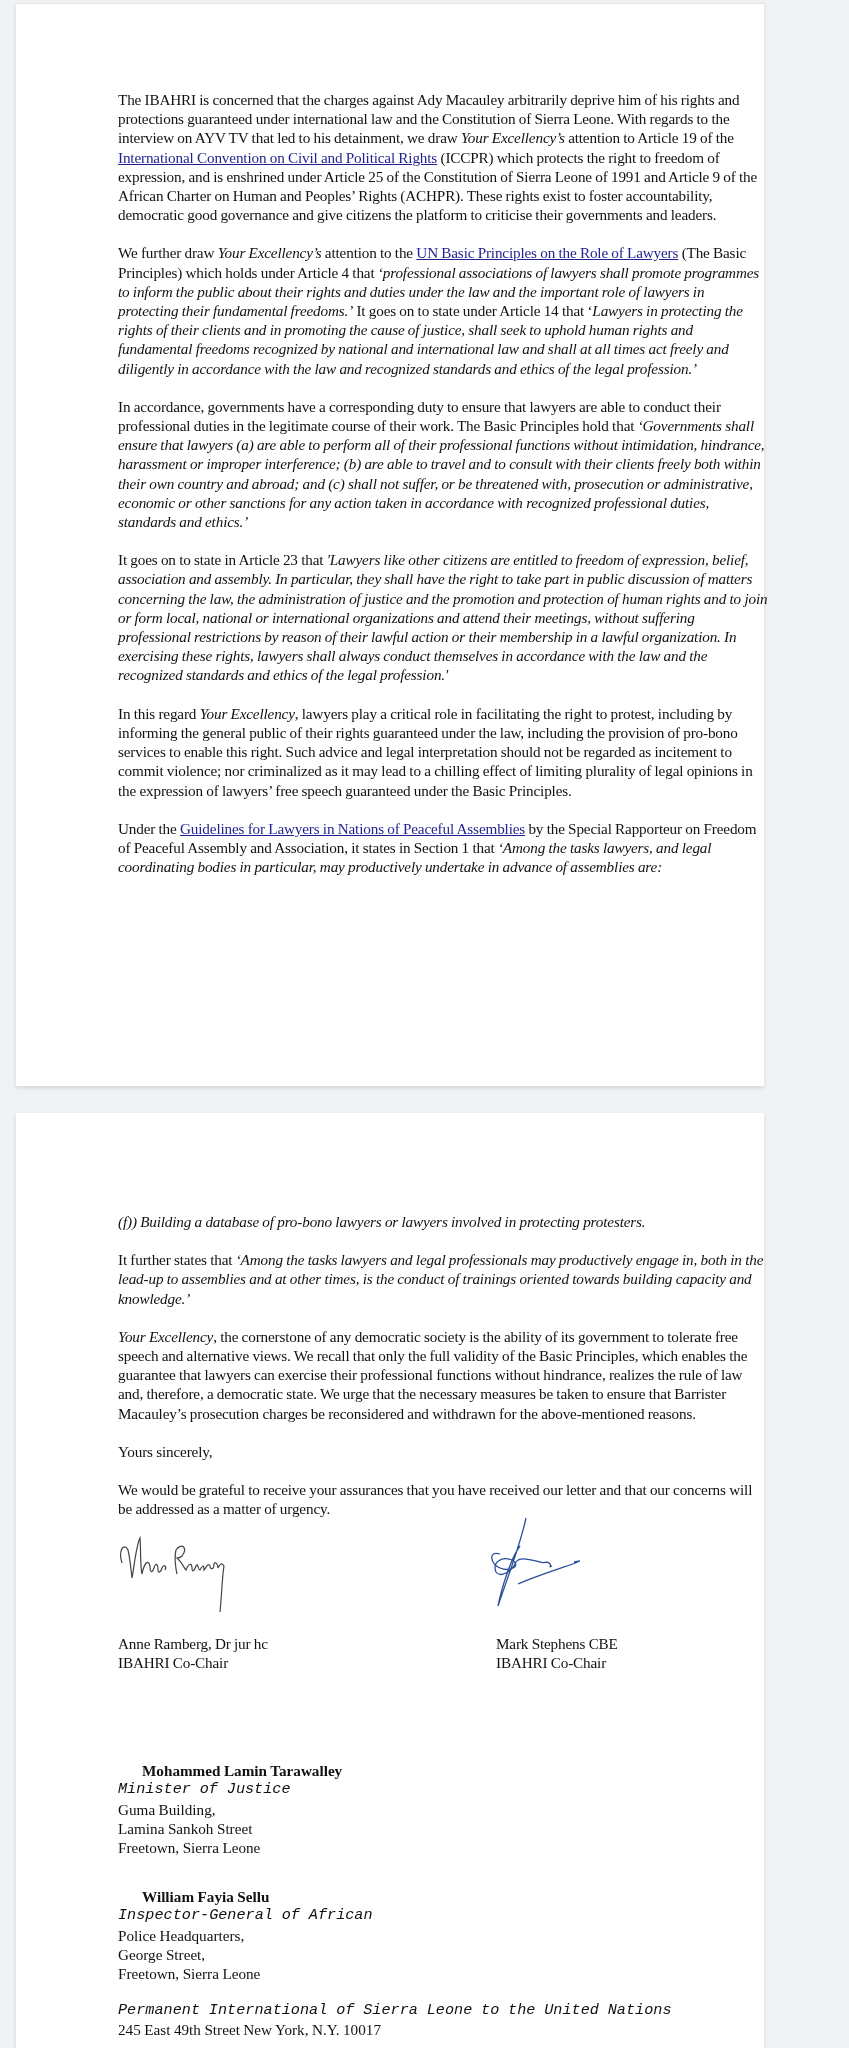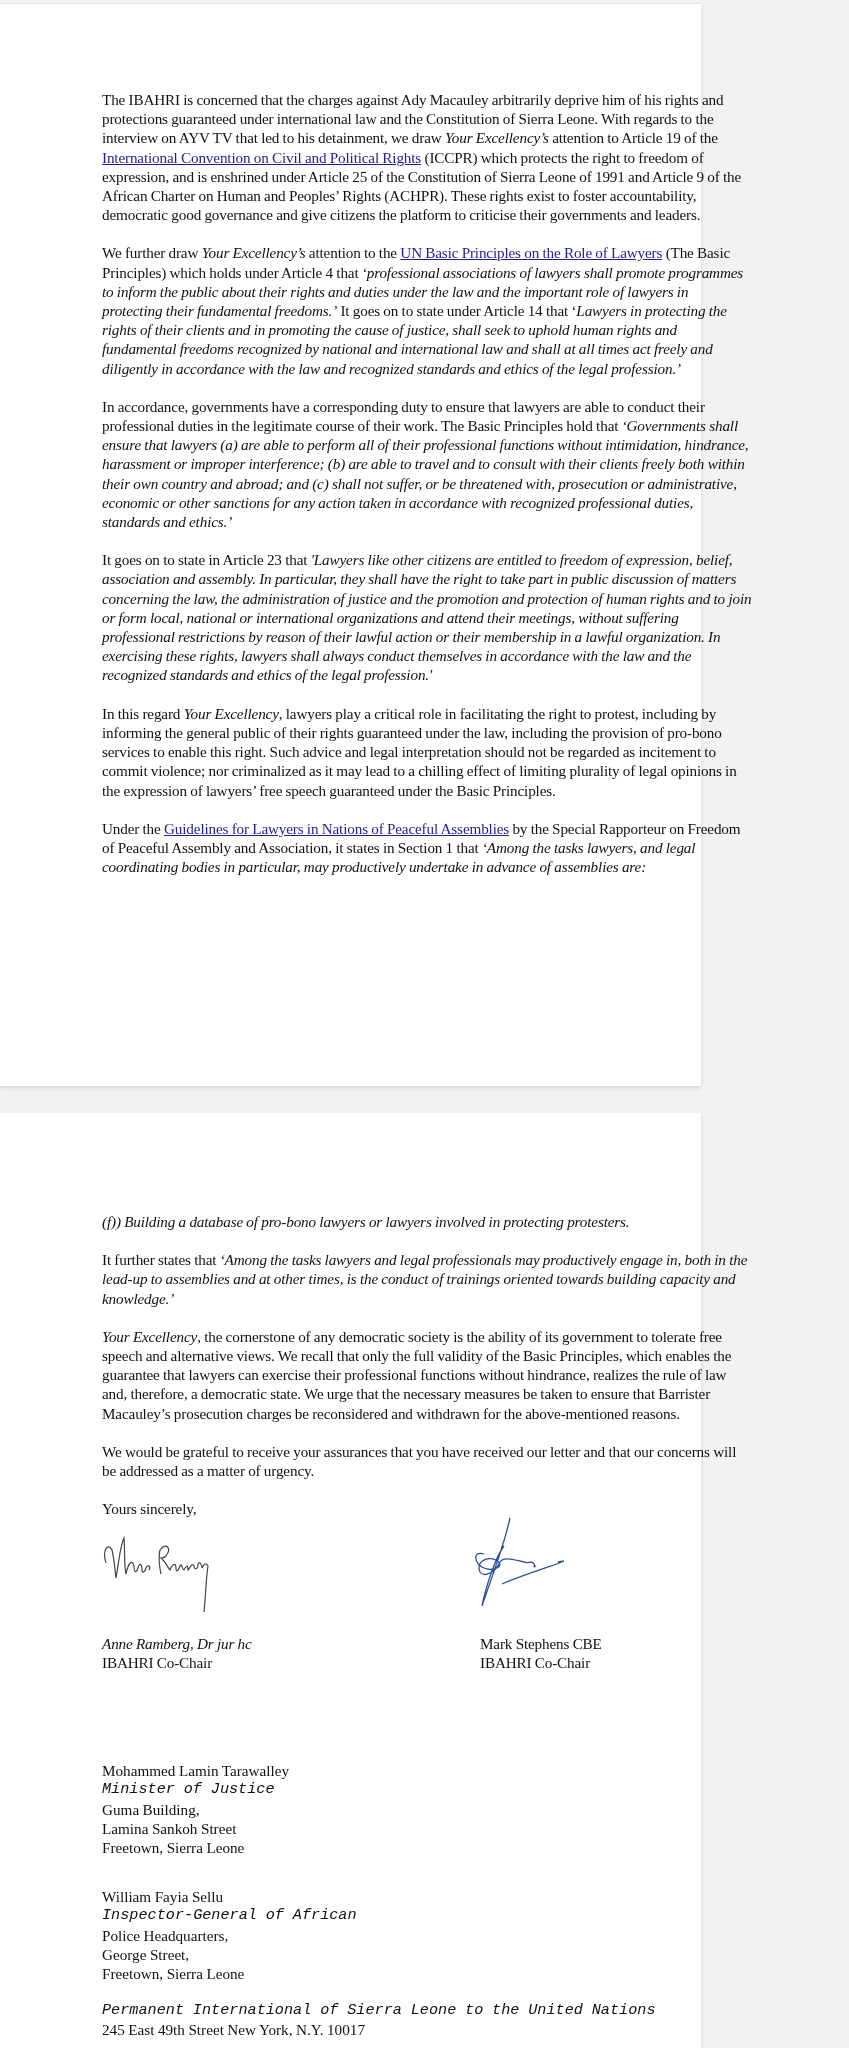--- a/index.html
+++ b/index.html
@@ -1,30 +1,30 @@
 <!DOCTYPE html>
 <html><head>
 <meta charset="utf-8">
 <style>
   html, body { margin:0; padding:0; }
   body { width:849px; height:2048px; overflow:hidden; background:#f1f2f4; position:relative; font-family:"Liberation Serif", serif; color:#111; }
-  .page { position:absolute; left:0; width:691px; background:#fff; box-shadow:0 2px 4px rgba(0,0,0,0.12);padding-left:10px; }
+  .page { position:absolute; left:16px; width:748px; background:#fff; box-shadow:0 2px 4px rgba(0,0,0,0.12); }
   #page1 { top:3px; height:1082px; border-top:1px solid #e3e4e6; }
   #page2 { top:1113px; height:935px; }
   .content { position:absolute; left:102px; width:650px; }
   p { margin:0; font-size:15.2px; line-height:19.2px; letter-spacing:-0.15px; word-spacing:-0.3px; }
   .para { margin-bottom:19px; }
   em, i { font-style:italic; }
   a { color:#1f1f8f; text-decoration:underline; }
   .sigrow { position:absolute; left:102px; width:650px; }
   .sigcol { position:absolute; top:0; }
   .sigcol p { font-size:15.2px; line-height:19px; }
   .addr { position:absolute; left:102px; }
   .addr p { font-size:15.2px; line-height:19.3px; letter-spacing:0; }
-  .addr .name { font-weight:normal; }
+  .addr .name { font-weight:bold;margin-left:24px; }
   .addr .role { font-style:italic;font-family:Liberation Mono, monospace; }
 </style>
 </head>
 <body>
 
 <div class="page" id="page1">
   <div class="content" id="p1content" style="top:86px;">
       <p class="para"><span>The IBAHRI is concerned that the charges against Ady Macauley arbitrarily deprive him of his rights and protections guaranteed under international law and the Constitution of Sierra Leone. With regards to the interview on AYV TV that led to his detainment, we draw </span><em>Your Excellency’s</em><span> attention to Article 19 of the </span><a href="#">International Convention on Civil and Political Rights</a><span> (ICCPR) which protects the right to freedom of expression, and is enshrined under Article 25 of the Constitution of Sierra Leone of 1991 and Article 9 of the African Charter on Human and Peoples’ Rights (ACHPR). These rights exist to foster accountability, democratic good governance and give citizens the platform to criticise their governments and leaders.</span></p>
       <p class="para"><span>We further draw </span><em>Your Excellency’s</em><span> attention to the </span><a href="#">UN Basic Principles on the Role of Lawyers</a><span> (The Basic Principles) which holds under Article 4 that </span><em>‘professional associations of lawyers shall promote programmes to inform the public about their rights and duties under the law and the important role of lawyers in protecting their fundamental freedoms.’</em><span> It goes on to state under Article 14 that ‘</span><em>Lawyers in protecting the rights of their clients and in promoting the cause of justice, shall seek to uphold human rights and fundamental freedoms recognized by national and international law and shall at all times act freely and diligently in accordance with the law and recognized standards and ethics of the legal profession.’</em></p>
       <p class="para"><span>In accordance, governments have a corresponding duty to ensure that lawyers are able to conduct their professional duties in the legitimate course of their work. The Basic Principles hold that </span><em>‘Governments shall ensure that lawyers (a) are able to perform all of their professional functions without intimidation, hindrance, harassment or improper interference; (b) are able to travel and to consult with their clients freely both within their own country and abroad; and (c) shall not suffer, or be threatened with, prosecution or administrative, economic or other sanctions for any action taken in accordance with recognized professional duties, standards and ethics.’</em></p>
@@ -32,31 +32,31 @@
       <p class="para"><span>In this regard </span><em>Your Excellency</em><span>, lawyers play a critical role in facilitating the right to protest, including by informing the general public of their rights guaranteed under the law, including the provision of pro-bono services to enable this right. Such advice and legal interpretation should not be regarded as incitement to commit violence; nor criminalized as it may lead to a chilling effect of limiting plurality of legal opinions in the expression of lawyers’ free speech guaranteed under the Basic Principles.</span></p>
       <p class="para"><span>Under the </span><a href="#">Guidelines for Lawyers in Nations of Peaceful Assemblies</a><span> by the Special Rapporteur on Freedom of Peaceful Assembly and Association, it states in Section 1 that </span><em>‘Among the tasks lawyers, and legal coordinating bodies in particular, may productively undertake in advance of assemblies are:</em></p>
     </div>
 </div>
 
 <div class="page" id="page2">
   <div class="content" id="p2content" style="top:99px;font-family:Liberation Serif, serif;">
       <p class="para"><em>(f)) Building a database of pro-bono lawyers or lawyers involved in protecting protesters.</em></p>
       <p class="para"><span>It further states that </span><em>‘Among the tasks lawyers and legal professionals may productively engage in, both in the lead-up to assemblies and at other times, is the conduct of trainings oriented towards building capacity and knowledge.’</em></p>
       <p class="para"><em>Your Excellency</em><span>, the cornerstone of any democratic society is the ability of its government to tolerate free speech and alternative views. We recall that only the full validity of the Basic Principles, which enables the guarantee that lawyers can exercise their professional functions without hindrance, realizes the rule of law and, therefore, a democratic state. We urge that the necessary measures be taken to ensure that Barrister Macauley’s prosecution charges be reconsidered and withdrawn for the above-mentioned reasons.</span></p>
+      <p class="para"><span>Yours sincerely,</span></p>
       <p class="para"><span>We would be grateful to receive your assurances that you have received our letter and that our concerns will be addressed as a matter of urgency.</span></p>
-      <p class="para"><span>Yours sincerely,</span></p>
     </div>
 
   <div class="sigrow" style="top:465px;">
     <div class="sigcol" style="left:0;">
       <svg width="140" height="90" viewBox="0 0 140 90" style="position:absolute; left:-4px; top:-50px;">
         <path d="M8 35 C4 22 10 14 14 22 C16 30 17 42 18 50 C20 40 22 18 26 10 C27 22 26 38 28 46 C30 36 34 30 36 38 C36 44 38 46 40 40 C42 34 44 36 44 42 C44 46 47 44 48 40 C50 36 53 38 51 42" fill="none" stroke="#444" stroke-width="1.2"></path>
         <path d="M62 22 C60 30 62 42 63 46 M62 22 C68 14 74 20 68 28 C66 30 64 30 63 30 C68 34 70 40 72 42 C74 36 78 34 78 40 C78 44 80 44 82 38 C84 34 84 42 86 42 C88 38 90 36 90 42 C92 40 94 34 96 38 C96 42 100 42 100 36 C102 32 104 38 104 40 C106 36 108 34 110 38 C108 50 108 64 106 84" fill="none" stroke="#444" stroke-width="1.2"></path>
       </svg>
-      <p style="position:absolute; top:56px; white-space:nowrap;font-style:italic;">Anne Ramberg, Dr jur hc</p>
+      <p style="position:absolute; top:56px; white-space:nowrap;">Anne Ramberg, Dr jur hc</p>
       <p style="position:absolute; top:75px; white-space:nowrap;">IBAHRI Co-Chair</p>
     </div>
     <div class="sigcol" style="left:378px;">
       <svg width="110" height="100" viewBox="0 0 110 100" style="position:absolute; left:-10px; top:-62px;">
         <path d="M40 2 C34 30 22 60 12 90 C16 70 26 40 34 30 M14 38 C2 34 4 48 14 52 C24 56 36 50 26 44 C16 40 6 46 10 56 C14 62 26 56 30 46 C34 40 44 44 54 46 C58 48 62 44 64 48 C66 50 62 52 66 50" fill="none" stroke="#2a4f9a" stroke-width="1.3"></path>
         <path d="M32 68 C50 60 70 54 92 46 M88 46 L94 45" fill="none" stroke="#2a4f9a" stroke-width="1.3"></path>
       </svg>
       <p style="position:absolute; top:56px; white-space:nowrap;">Mark Stephens CBE</p>
       <p style="position:absolute; top:75px; white-space:nowrap;">IBAHRI Co-Chair</p>
     </div>

